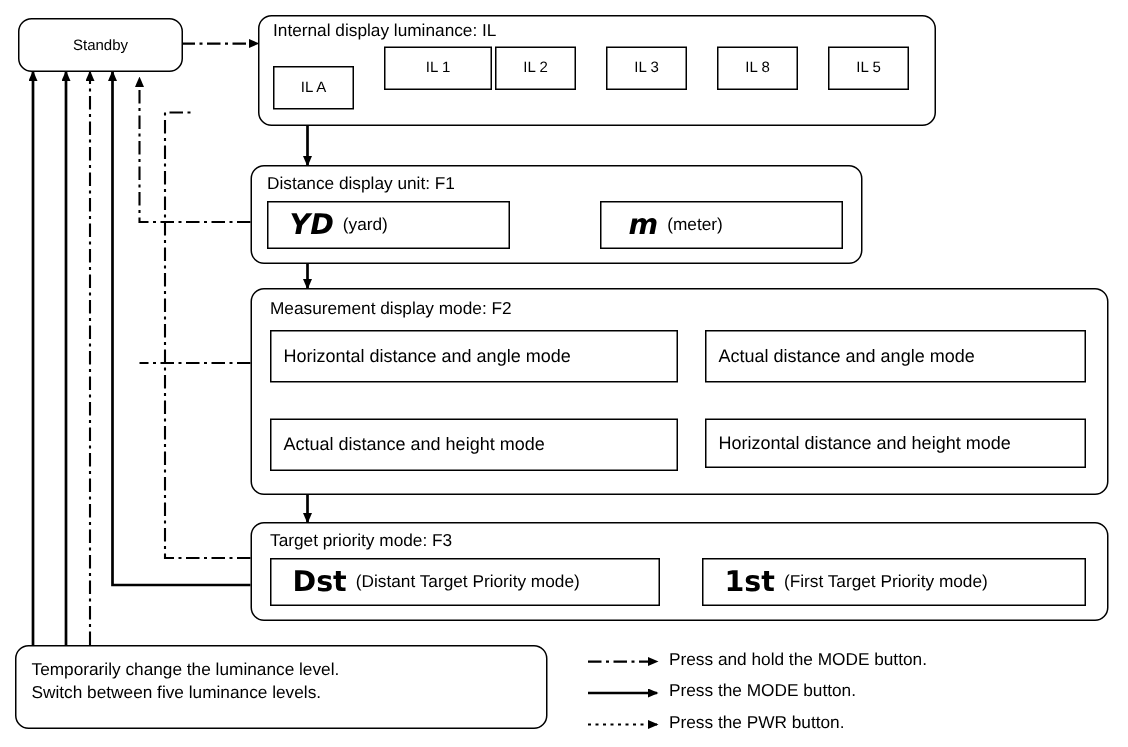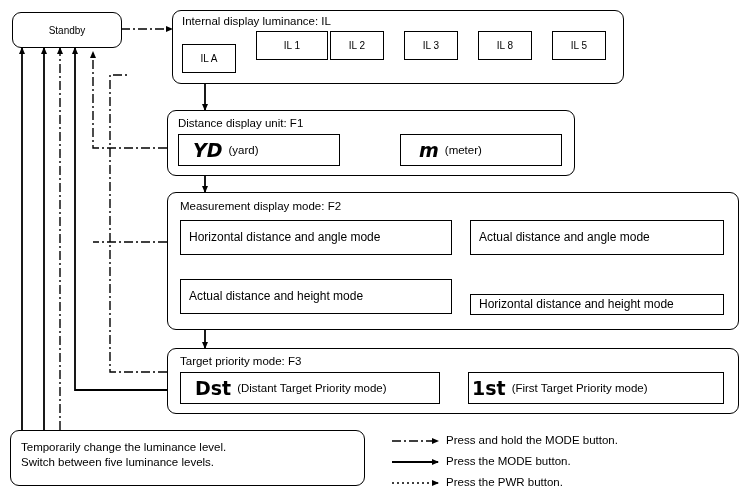--- a/index.html
+++ b/index.html
@@ -198,33 +198,33 @@
 
   <div class="box" style="left:180px; top:220px; width:272px; height:35px;">
     <span class="cell-label">Horizontal distance and angle mode</span>
   </div>
   <div class="box" style="left:180px; top:279px; width:272px; height:35px;">
     <span class="cell-label">Actual distance and height mode</span>
   </div>
   <div class="box" style="left:470px; top:220px; width:254px; height:35px;">
     <span class="cell-label">Actual distance and angle mode</span>
   </div>
-  <div class="box" style="left:470px; top:279px; width:254px; height:21px;margin-top:15px;">
+  <div class="box" style="left:470px; top:279px; width:254px; height:33px;">
     <span class="cell-label">Horizontal distance and height mode</span>
   </div>
 
   <div class="group" style="left:167px; top:348px; width:572px; height:66px;"></div>
   <div class="group-title" style="left:180px; top:355px;">Target priority mode: F3</div>
 
   <div class="box" style="left:180px; top:372px; width:260px; height:32px;">
     <span class="big-up" style="margin-left:14px;">Dst</span>
     <span class="sub">(Distant Target Priority mode)</span>
   </div>
   <div class="box" style="left:468px; top:372px; width:256px; height:32px;">
-    <span class="big-up" style="margin-left:3px;">1st</span>
+    <span class="big-up" style="margin-left:14px;">1st</span>
     <span class="sub">(First Target Priority mode)</span>
   </div>
 
   <div class="note-box" style="left:10px; top:430px; width:355px; height:56px;">
     <div class="note-line">Temporarily change the luminance level.</div>
     <div class="note-line">Switch between five luminance levels.</div>
   </div>
 
   <div class="legend-text" style="left:446px; top:434px;">Press and hold the MODE button.</div>
   <div class="legend-text" style="left:446px; top:455px;">Press the MODE button.</div>

